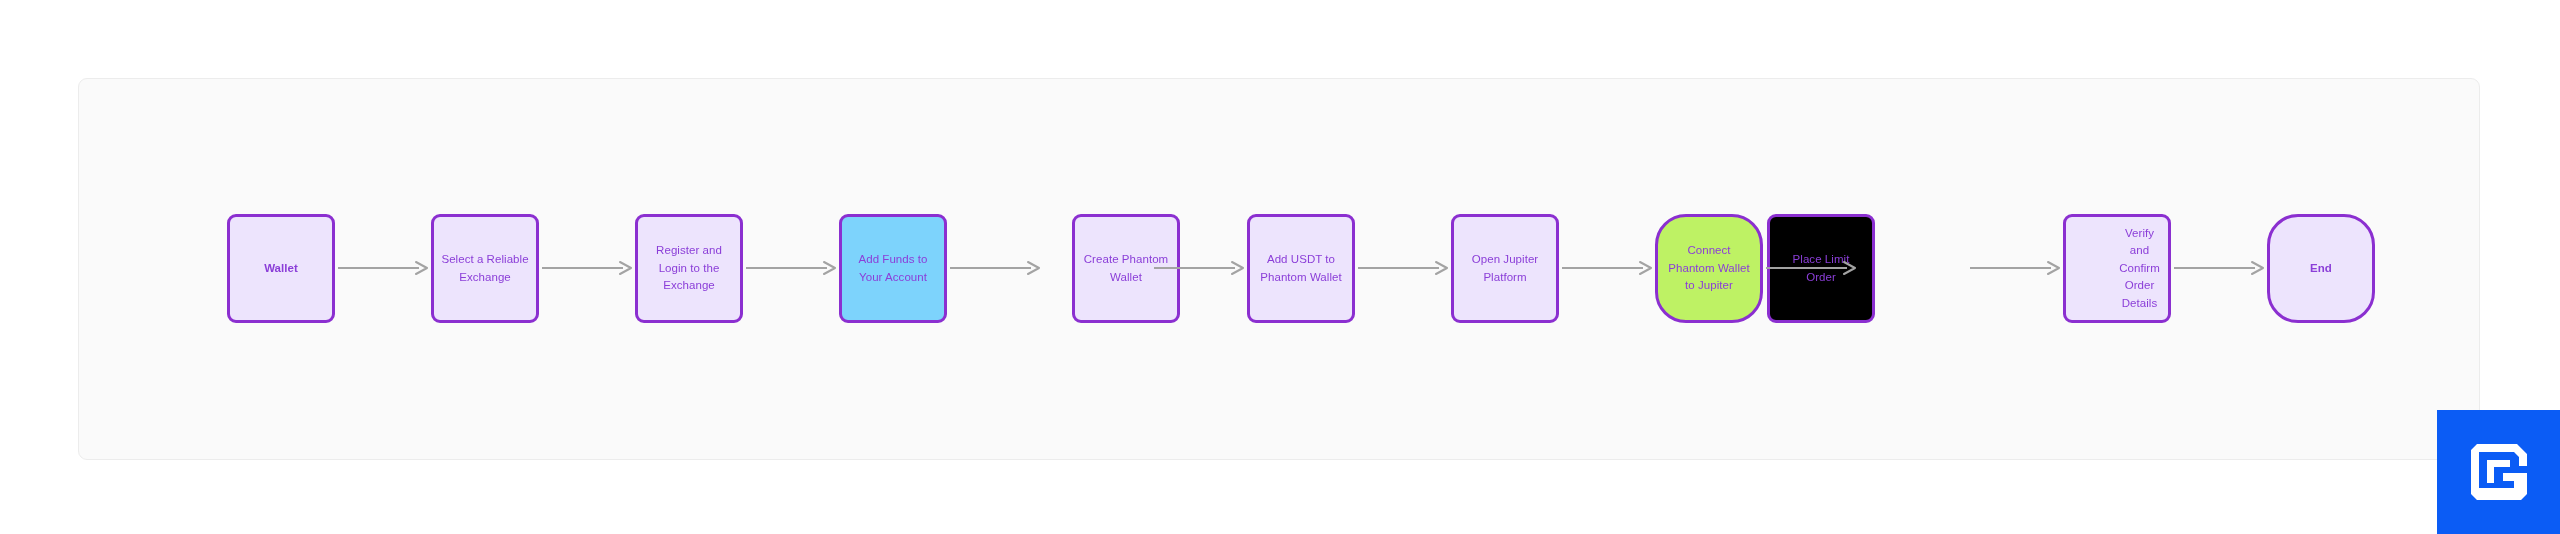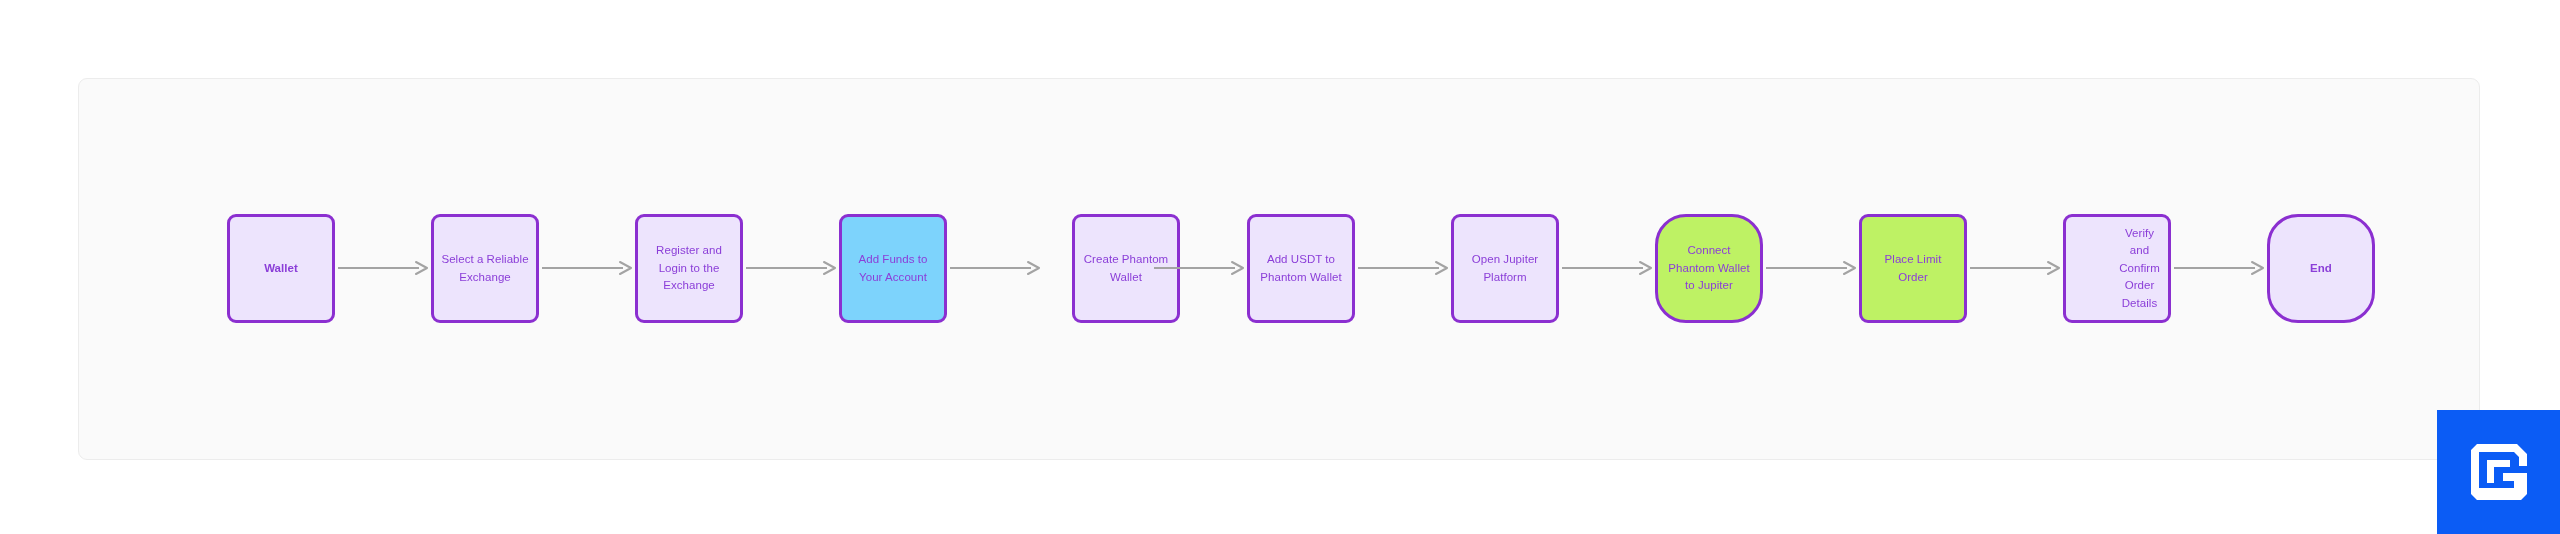--- a/index.html
+++ b/index.html
@@ -110,21 +110,21 @@
       </div>
       <div class="flow-node" style="left: 1372px; border-color: rgb(139, 47, 208); background: rgb(237, 228, 253);">
         <div class="flow-node-label" style="color: rgb(139, 62, 216);">Open Jupiter Platform</div>
       </div>
       <div class="flow-node" style="left: 1168px; border-color: rgb(139, 47, 208); background: rgb(237, 228, 253);">
         <div class="flow-node-label" style="color: rgb(139, 62, 216);">Add USDT to Phantom Wallet</div>
       </div>
       <div class="flow-node" style="left: 1576px; border-color: rgb(139, 47, 208); background: #bef264; border-radius: 31px;">
         <div class="flow-node-label" style="color: rgb(139, 62, 216);">Connect Phantom Wallet to Jupiter</div>
       </div>
-      <div class="flow-node" style="left: 1780px; border-color: rgb(139, 47, 208); background: #bef264;">
+      <div class="flow-node" style="left: 1688px; border-color: rgb(139, 47, 208); background: #000000;">
         <div class="flow-node-label" style="color: rgb(139, 62, 216);">Place Limit Order</div>
       </div>
       <div class="flow-node" style="left: 1984px; border-color: rgb(139, 47, 208); background: rgb(237, 228, 253);">
         <div class="flow-node-label" style="color: rgb(139, 62, 216); margin-left: 45px;">Verify and Confirm Order Details</div>
       </div>
       <div class="flow-node terminal" style="left: 2188px; border-color: rgb(139, 47, 208); background: rgb(237, 228, 253); border-radius: 31px;">
         <div class="flow-node-label" style="color: rgb(139, 62, 216);">End</div>
       </div>
       <div class="flow-arrow" style="left: 259px; width: 90px;">
         <svg width="90" height="14" viewBox="0 0 90 14">

